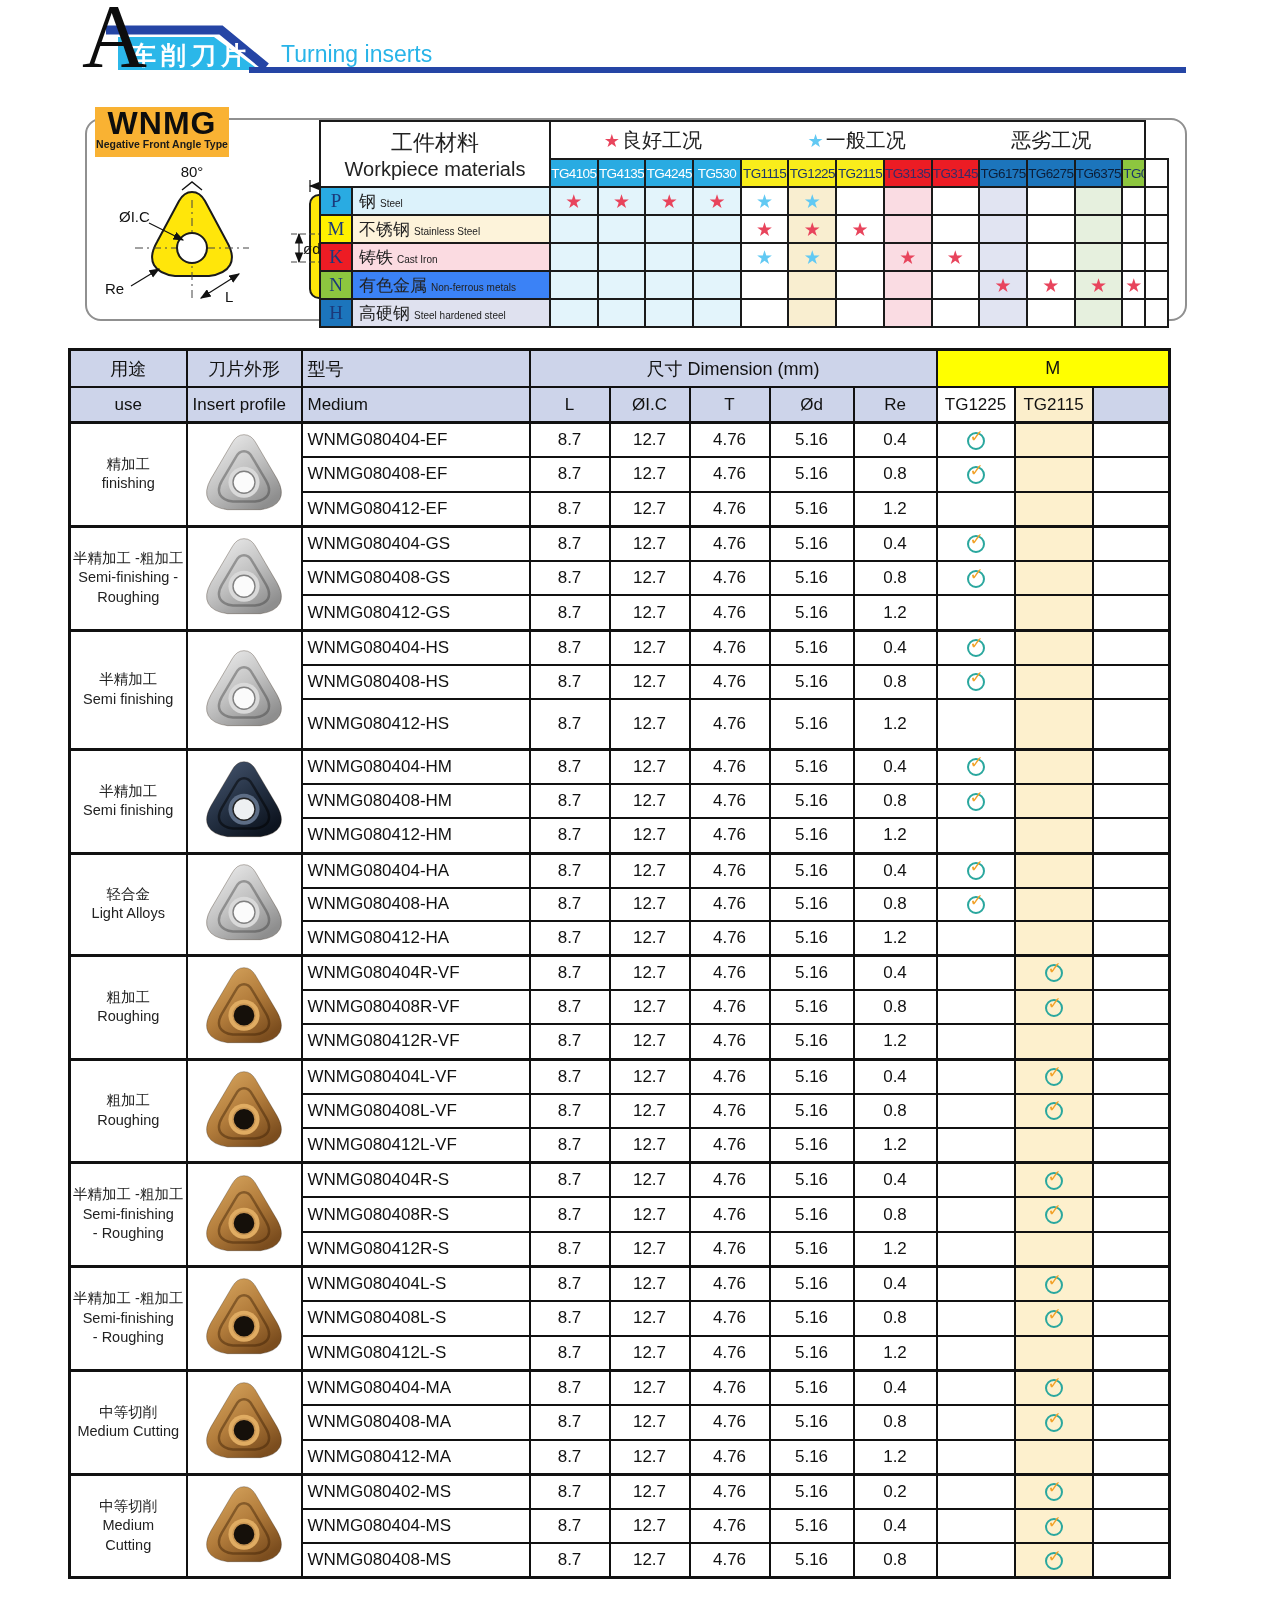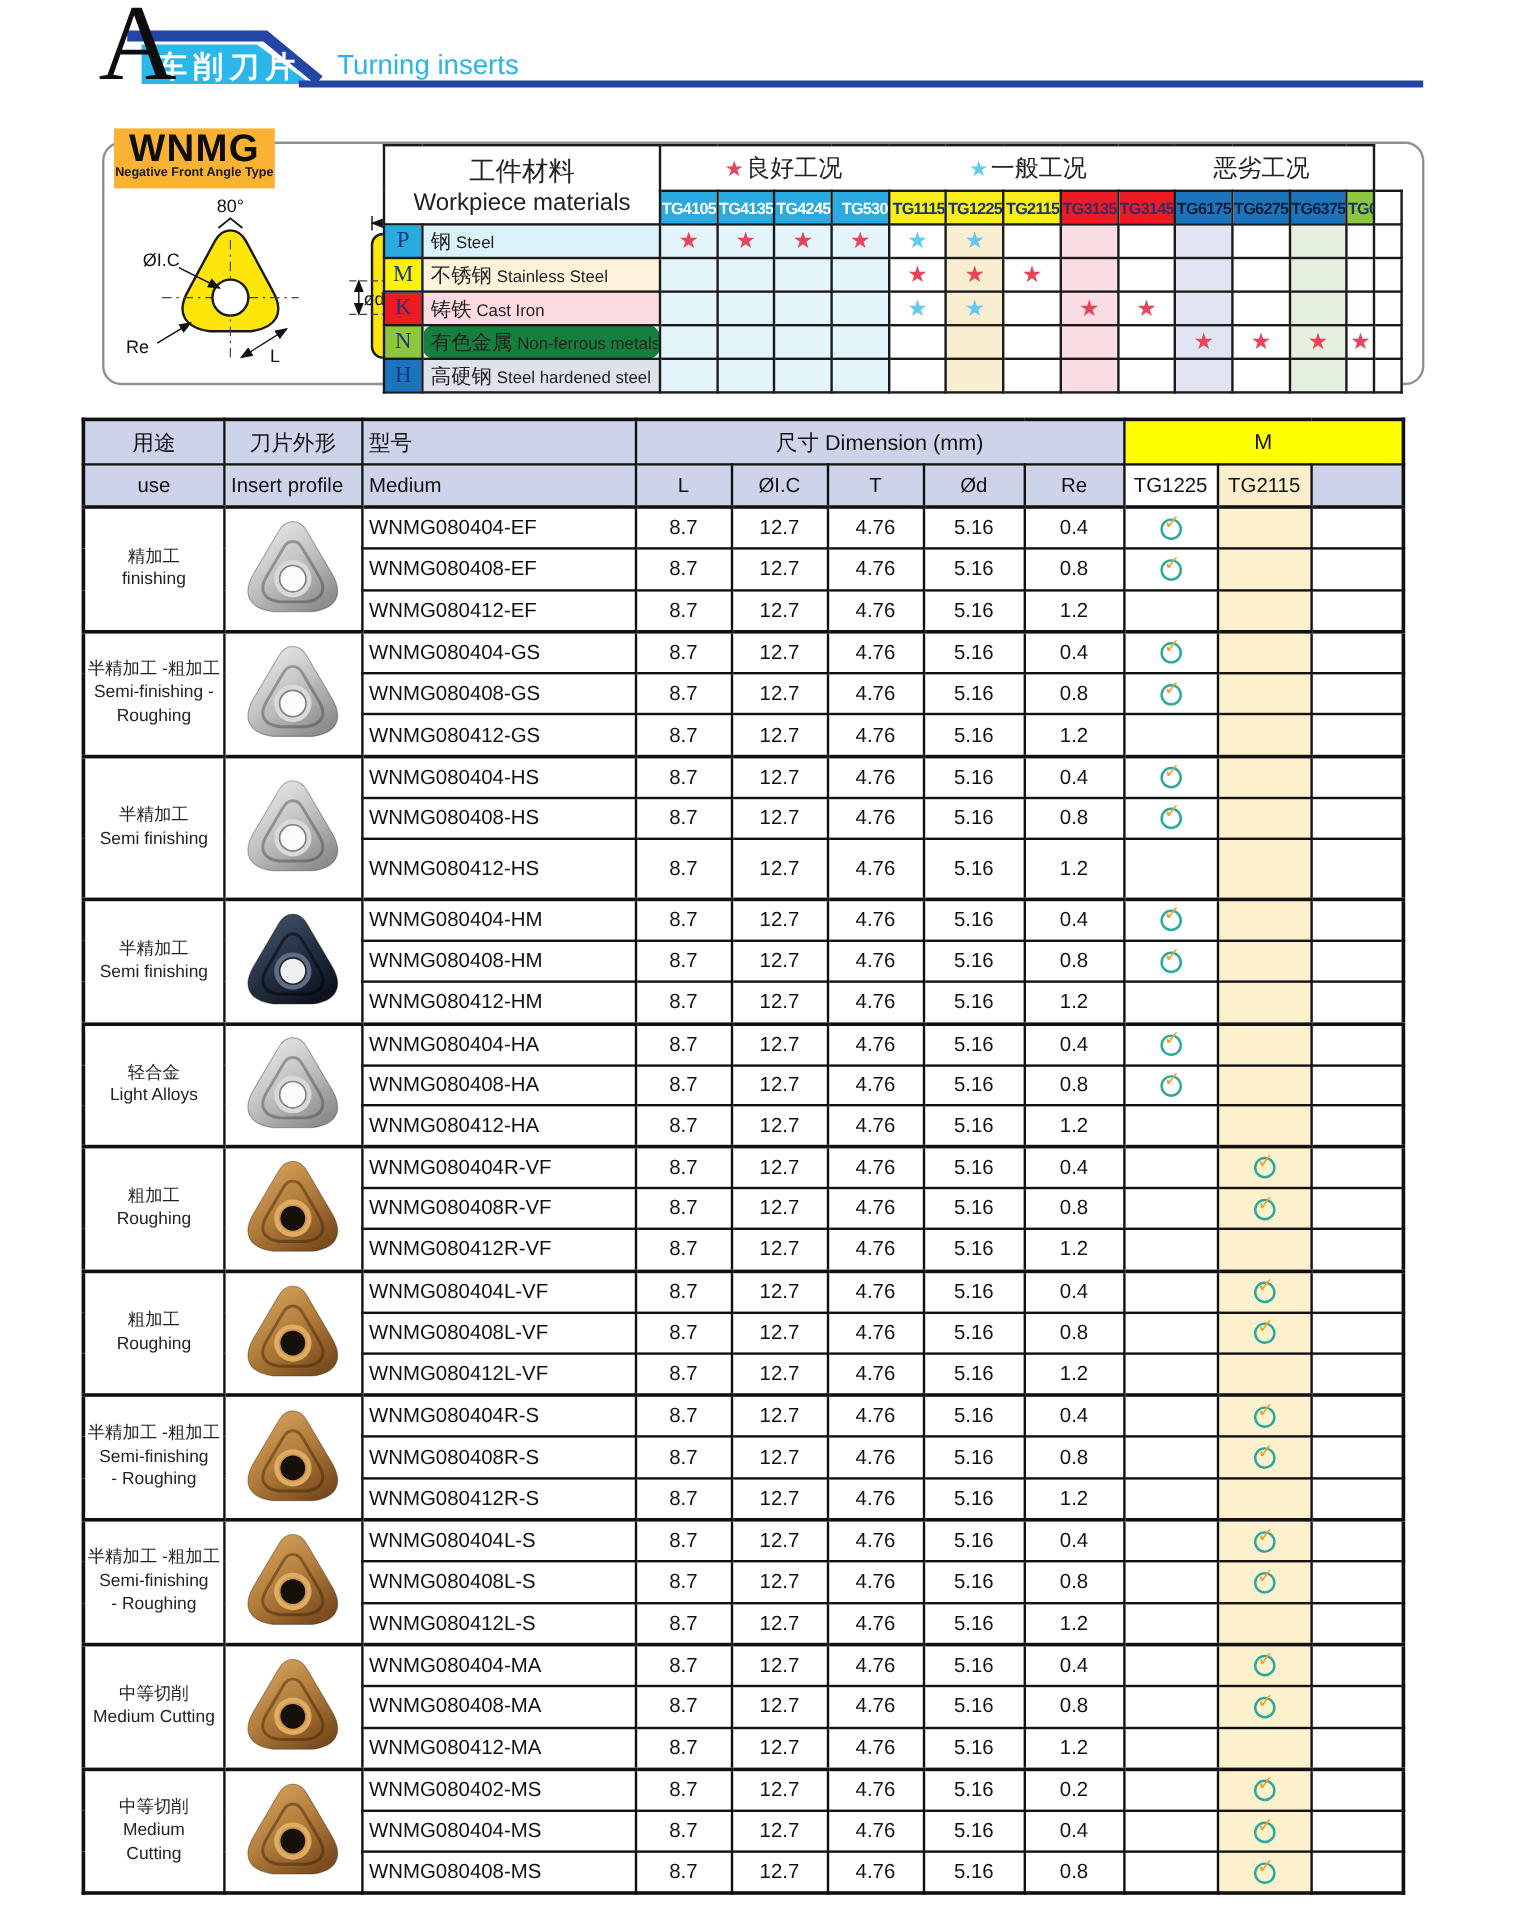--- a/index.html
+++ b/index.html
@@ -27,26 +27,26 @@
   #materials{position:absolute;left:232px;top:0;}
   table.mt{border-collapse:collapse;table-layout:fixed;width:850px;background:#fff;}
   .mt th,.mt td{border:2px solid #1a1a1a;padding:0;text-align:center;overflow:hidden;
     font-weight:normal;}
   .mt-label{background:#fff;}
   .mt-label .cn{font-size:22px;color:#222;}
   .mt-label .en{font-size:20px;color:#222;}
   .mt-legend{border-left:2px solid #1a1a1a;}
   .mt-legend .wrap{display:flex;justify-content:space-around;align-items:center;font-size:20px;color:#222;}
   .mt-legend .star{font-size:18px;margin-right:2px;}
-  .mt-code-row th{height:26px;font-size:13.5px;font-weight:bold;letter-spacing:-0.6px;text-align:right;}
+  .mt-code-row th{height:26px;font-size:13.5px;font-weight:normal;letter-spacing:-0.6px;}
   .mt tbody td{height:26px;}
   .mt-letter{font-family:"Liberation Serif","DejaVu Serif",serif;font-size:19px;color:#1b3a7a;}
   .mt-name{text-align:left !important;padding-left:6px !important;white-space:nowrap;}
   .mt-name .cn{font-size:17px;font-weight:500;color:#222;}
-  .mt-name .en{font-size:14px;color:#222;margin-left:4px;}
+  .mt-name .en{font-size:10px;color:#222;margin-left:4px;}
   .mt-star{font-size:19px;line-height:1;}
   
   #big{position:absolute;left:68px;top:348px;}
   table.bt{border-collapse:collapse;table-layout:fixed;width:1100px;border:3px solid #111;}
   .bt th,.bt td{border:2px solid #111;padding:0;text-align:center;font-size:17px;overflow:hidden;}
   .bt thead th{background:#cdd4ea;font-weight:normal;color:#111;}
   .bt thead tr.r1 th{height:35px;font-size:18px;}
   .bt thead tr.r2 th{height:33px;font-size:17px;}
   .bt thead tr.r2 th{border-bottom:3px solid #111;}
   .bt th.left,.bt td.left{text-align:left;padding-left:5px;}
@@ -239,21 +239,21 @@
             <td class="mt-star" style="background: rgb(250, 220, 227);"><span style="color: rgb(232, 68, 92);">★</span></td>
             <td class="mt-star" style="background: rgb(255, 255, 255);"><span style="color: rgb(232, 68, 92);">★</span></td>
             <td class="mt-star" style="background: rgb(225, 228, 242);"></td>
             <td class="mt-star" style="background: rgb(255, 255, 255);"></td>
             <td class="mt-star" style="background: rgb(230, 240, 222);"></td>
             <td class="mt-star" style="background: rgb(255, 255, 255);"></td>
             <td class="mt-star"></td>
           </tr>
           <tr>
             <td class="mt-letter" style="background: rgb(141, 198, 63);">N</td>
-            <td class="mt-name" style="background: #15803d; border-radius: 10px;"><span class="cn">有色金属</span><span class="en">Non-ferrous metals</span></td>
+            <td class="mt-name" style="background: #3b82f6;"><span class="cn">有色金属</span><span class="en">Non-ferrous metals</span></td>
             <td class="mt-star" style="background: rgb(227, 244, 251);"></td>
             <td class="mt-star" style="background: rgb(227, 244, 251);"></td>
             <td class="mt-star" style="background: rgb(227, 244, 251);"></td>
             <td class="mt-star" style="background: rgb(227, 244, 251);"></td>
             <td class="mt-star" style="background: rgb(255, 255, 255);"></td>
             <td class="mt-star" style="background: rgb(249, 238, 208);"></td>
             <td class="mt-star" style="background: rgb(255, 255, 255);"></td>
             <td class="mt-star" style="background: rgb(250, 220, 227);"></td>
             <td class="mt-star" style="background: rgb(255, 255, 255);"></td>
             <td class="mt-star" style="background: rgb(225, 228, 242);"><span style="color: rgb(232, 68, 92);">★</span></td>

